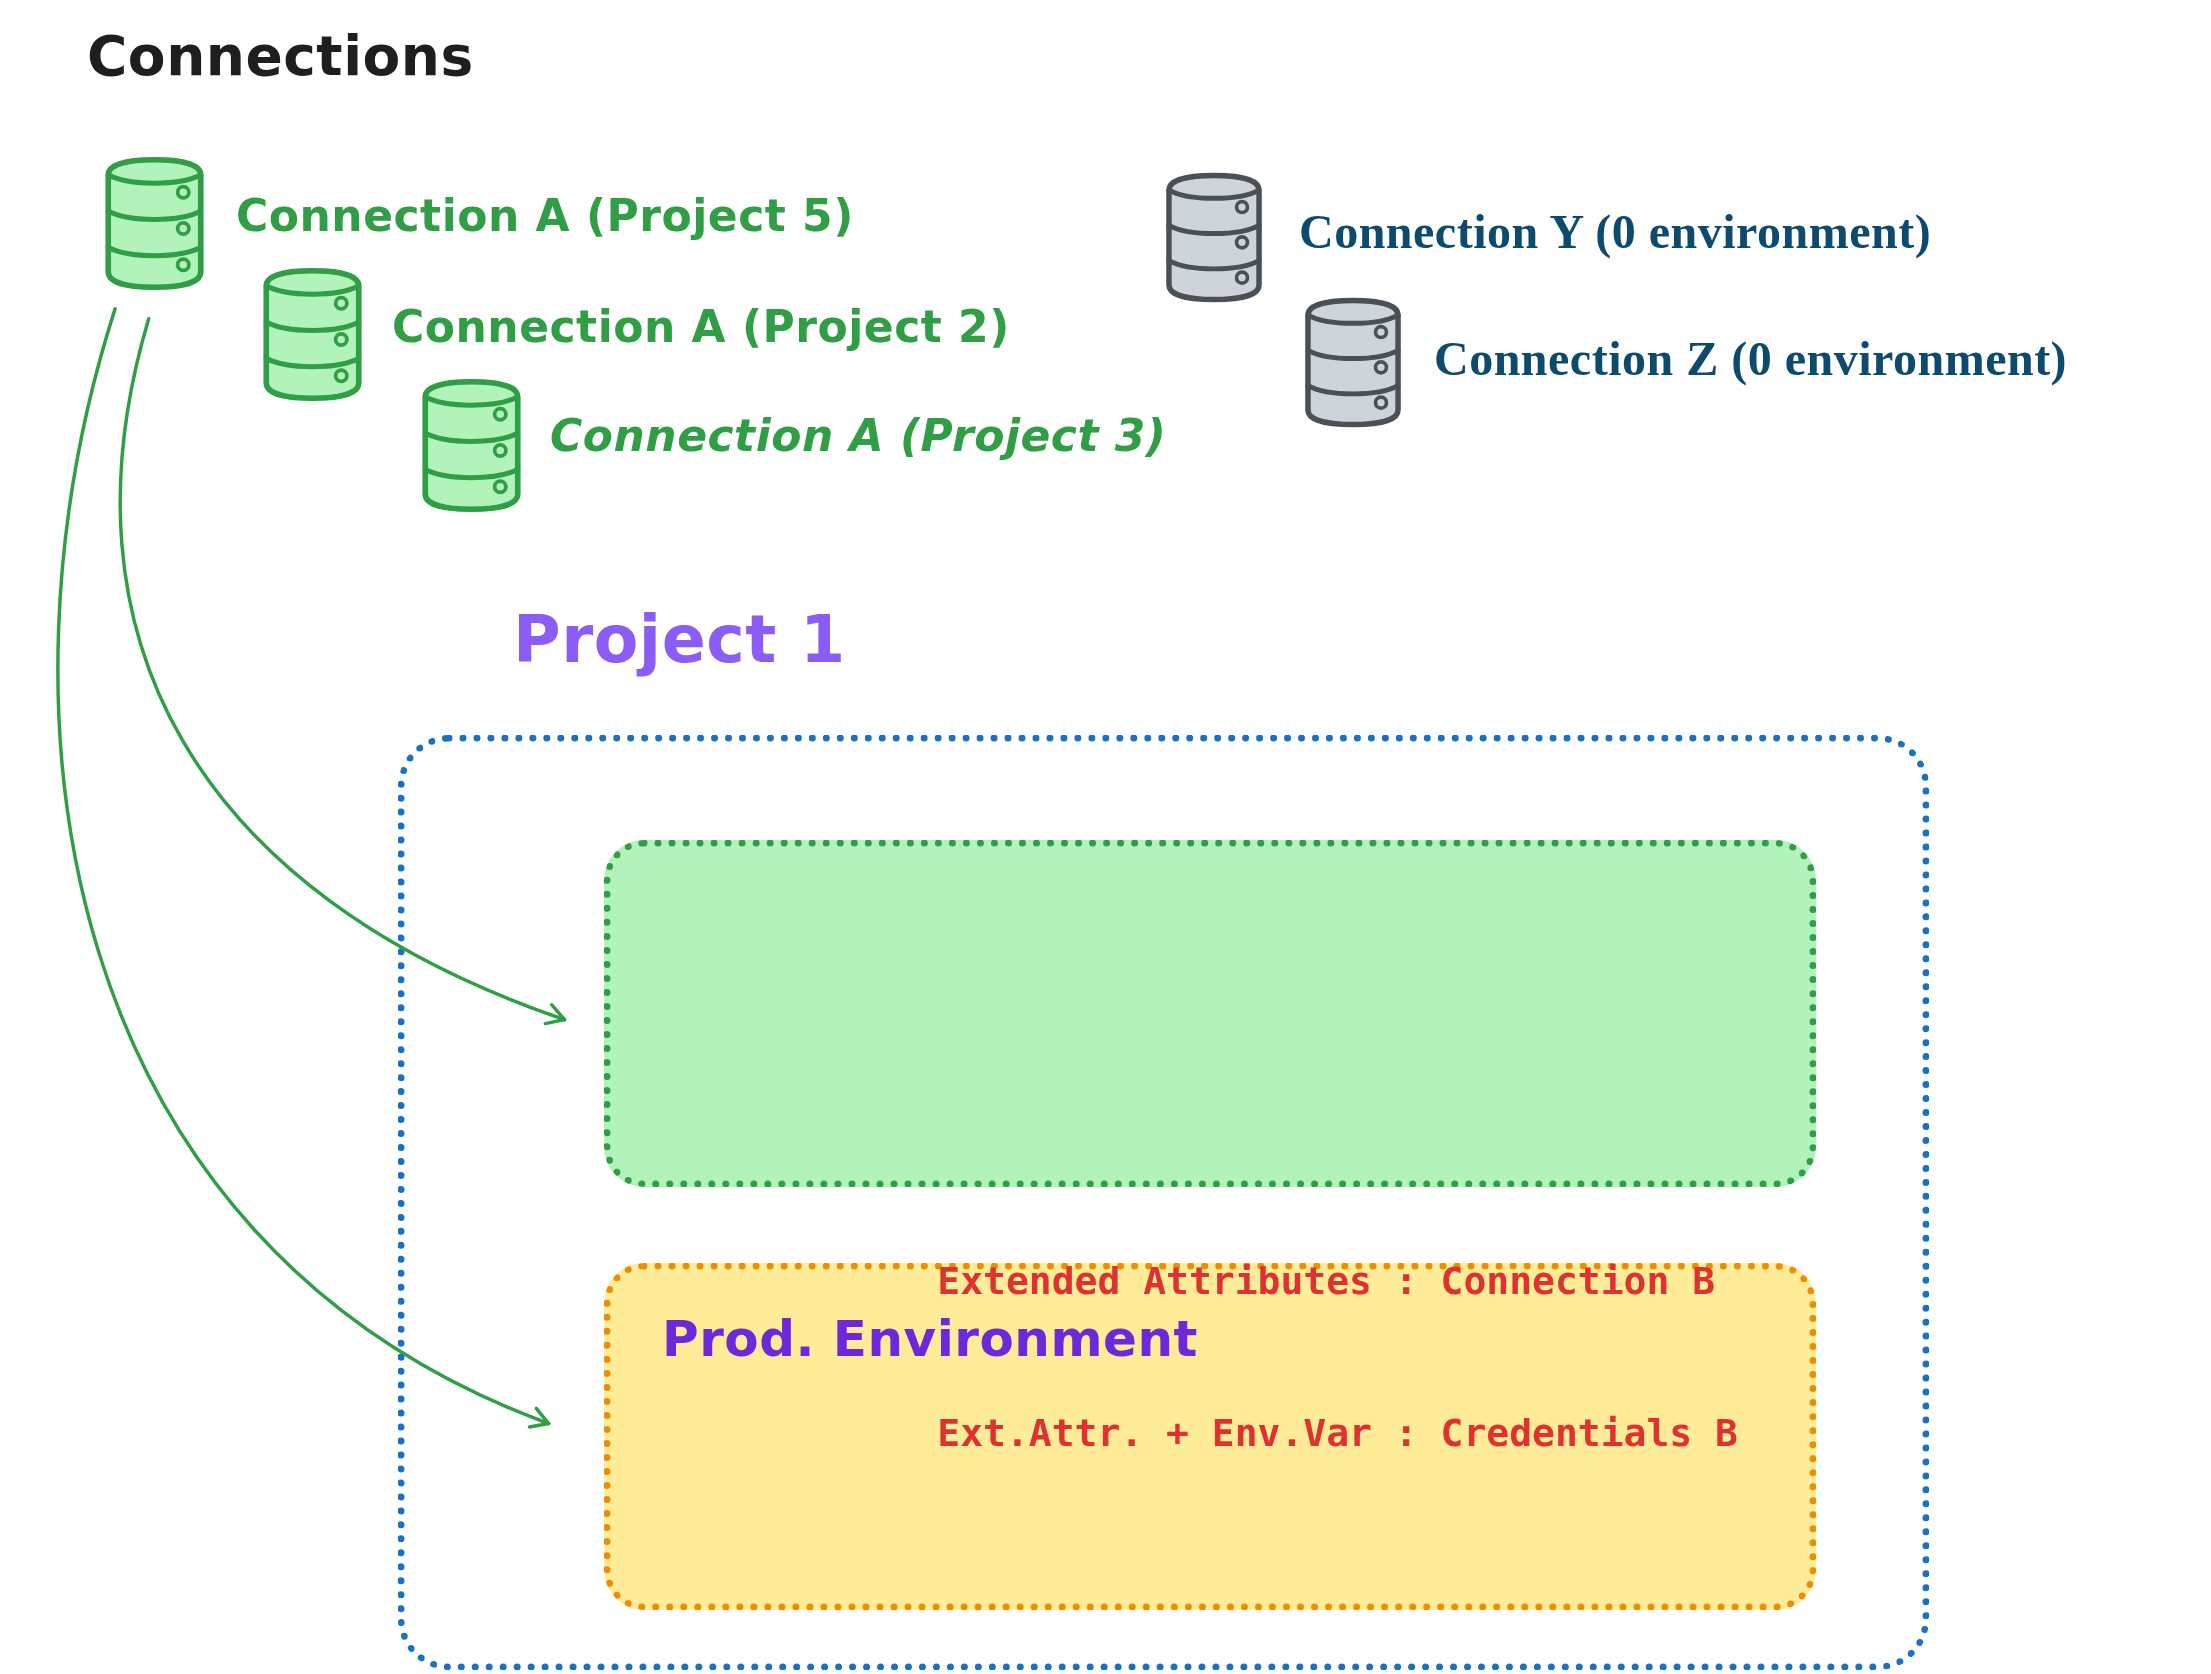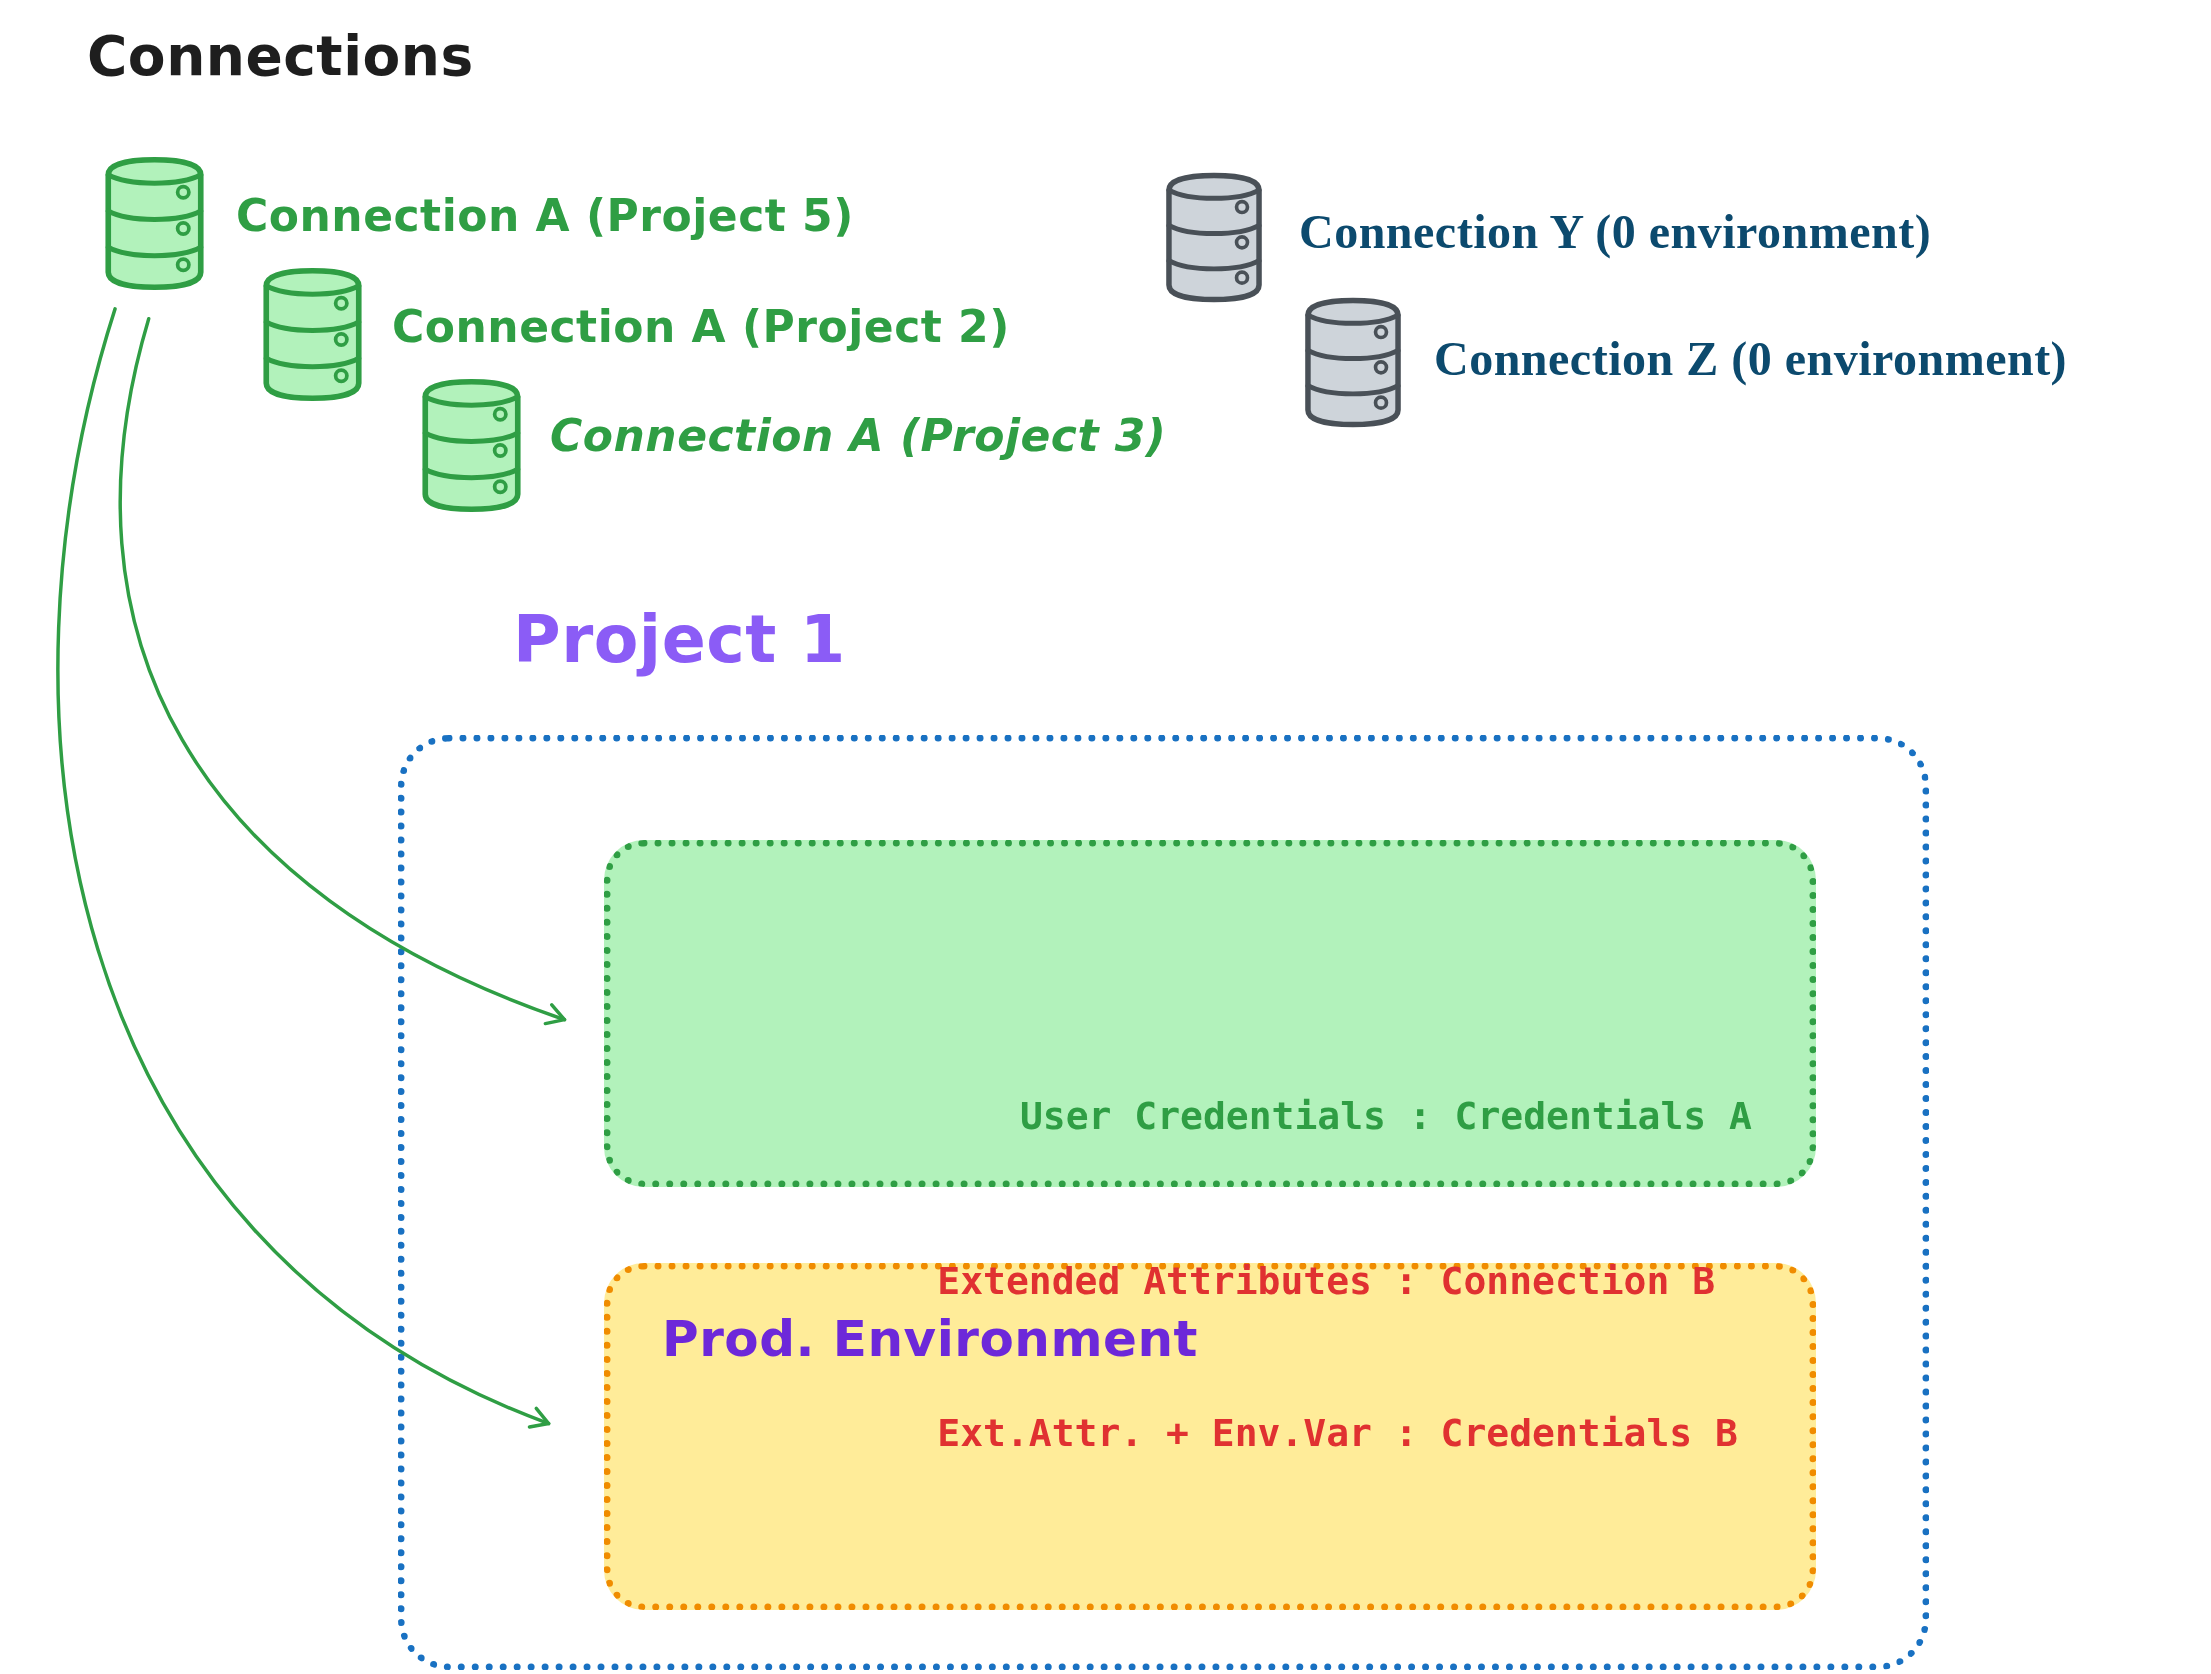--- a/index.html
+++ b/index.html
@@ -136,21 +136,20 @@
       <circle class="dot" cx="69" cy="60" r="4.5"></circle>
       <circle class="dot" cx="69" cy="89" r="4.5"></circle>
     </svg>
   </div>
   <div class="abs hand label-ink" style="left:1434px;top:331px;text-align:center;">Connection Z (0 environment)</div>
 
   <div class="abs hand project-title">Project 1</div>
   <div class="project-box"></div>
 
   <div class="env env-dev">
-    <div class="env-lines mono">User Credentials : Credentials A</div>
   </div>
 
   <div class="env env-prod">
     <div class="env-title hand">Prod. Environment</div>
     <div class="env-lines mono">
       <div>Extended Attributes : Connection B</div>
       <div>Ext.Attr. + Env.Var : Credentials B</div>
     </div>
   </div>
 

